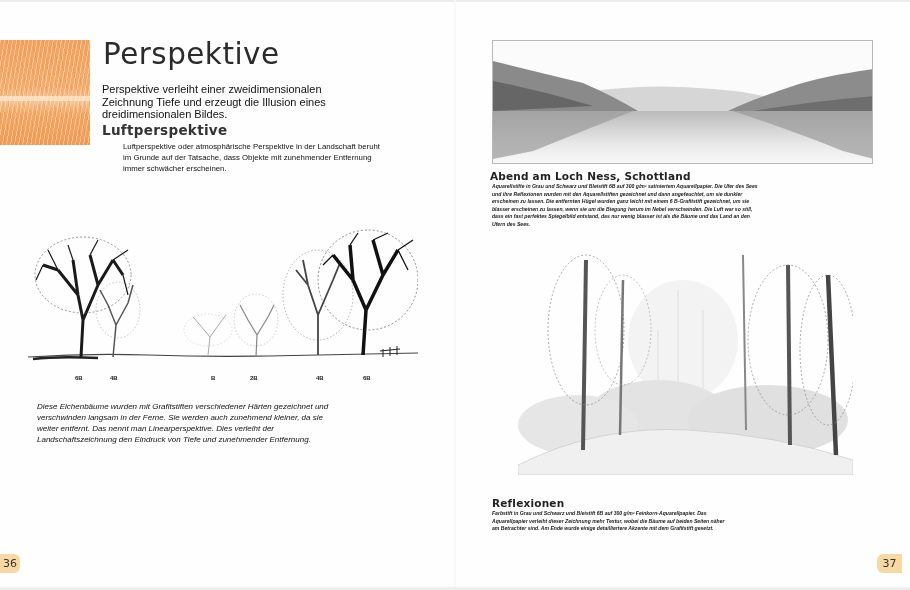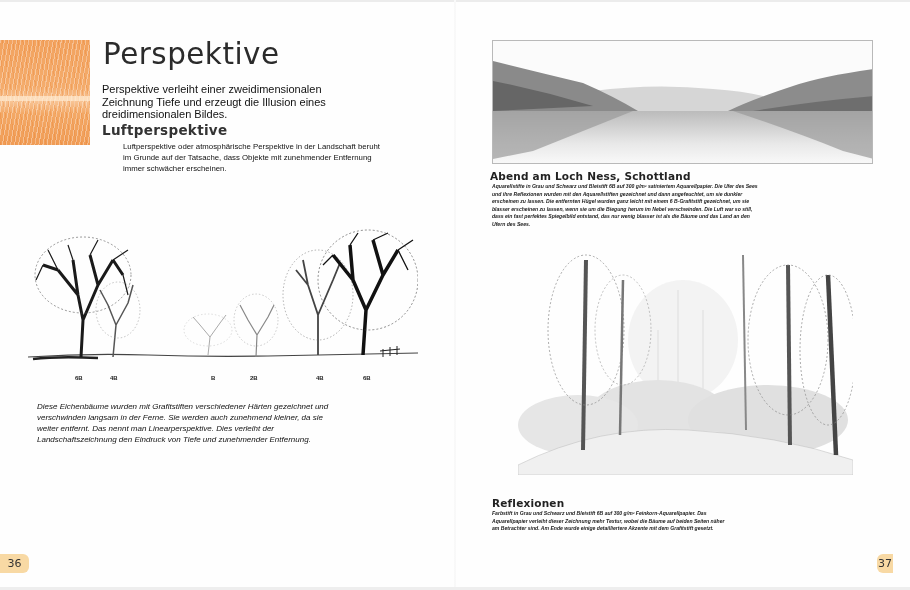--- a/index.html
+++ b/index.html
@@ -36,22 +36,22 @@
   .loch-caption-title { position: absolute; left: 490px; top: 170px; font-size: 10.5px; color: #222; font-family: "DejaVu Sans", sans-serif; letter-spacing: 0.2px; }
   .loch-caption-text { position: absolute; left: 492px; top: 183px; width: 268px; font-size: 5.1px; line-height: 7.5px; font-style: italic; font-weight: bold; color: #1a1a1a; }
 
   
   .forest { position: absolute; left: 518px; top: 250px; width: 335px; height: 225px; }
   .forest-caption-title { position: absolute; left: 492px; top: 497px; font-size: 10.5px; color: #222; font-family: "DejaVu Sans", sans-serif; letter-spacing: 0.2px; }
   .forest-caption-text { position: absolute; left: 492px; top: 510px; width: 240px; font-size: 5.1px; line-height: 7.5px; font-style: italic; font-weight: bold; color: #1a1a1a; }
 
   
   .page-num { position: absolute; top: 554px; height: 19px; background: #f8d9a4; font-size: 11px; color: #333; display: flex; align-items: center; justify-content: center; font-family: "DejaVu Sans", sans-serif; }
-  .page-num.left { left: 0; width: 29px; border-radius: 0 6px 6px 0; }
-  .page-num.right { left: 877px; width: 16px; border-radius: 6px 0 0 6px; }
+  .page-num.left { left: 0; width: 20px; border-radius: 0 6px 6px 0; }
+  .page-num.right { left: 877px; width: 25px; border-radius: 6px 0 0 6px; }
 </style>
 </head>
 <body>
 
 <div class="page-top-line"></div>
 <div class="spine"></div>
 <div class="page-bottom-line"></div>
 
 <div class="orange-tile"></div>
 

